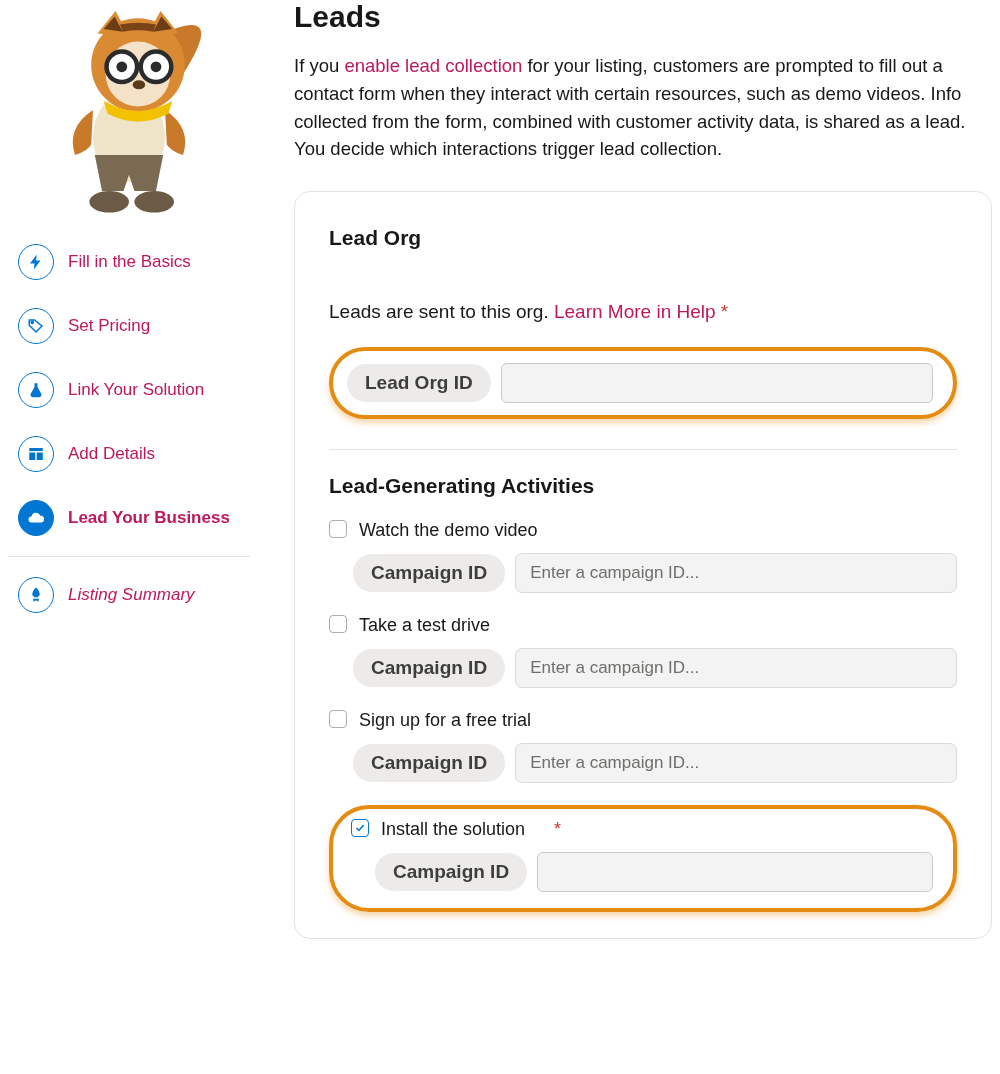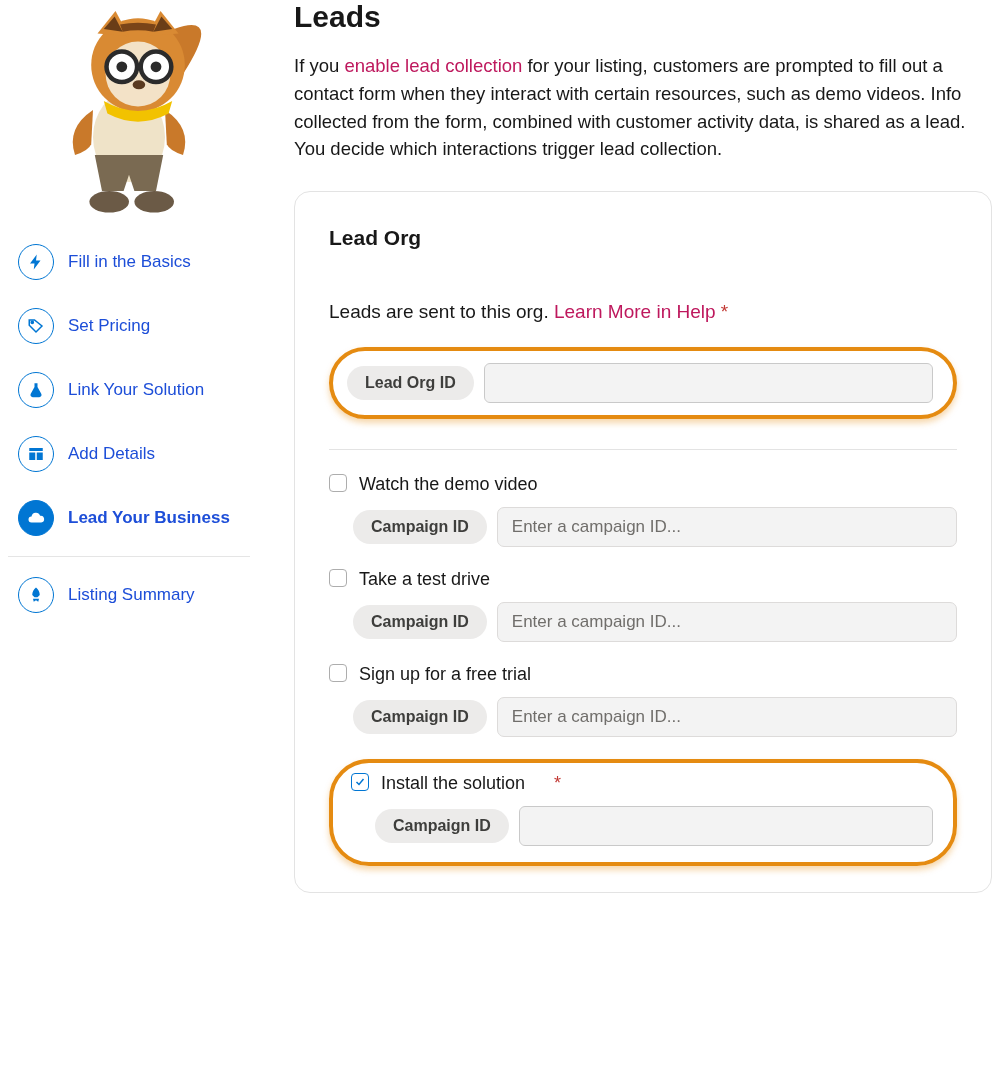--- a/index.html
+++ b/index.html
@@ -16,28 +16,28 @@
     width: 258px;
     padding: 0 8px 0 8px;
   }
   .mascot {
     width: 180px;
     height: 220px;
     margin: 0 auto 10px;
     position: relative;
   }
   .mascot svg { width: 100%; height: 100%; }
-  .side-group { border-top: 1px solid #e5e5e5; margin-top: 6px; padding-top: 6px; }
+  .side-group { border-top: 1px solid #e5e5e5; margin-top: 6px; padding-top: 6px; font-style: italic; }
   .side-item {
     display: flex;
     align-items: center;
     gap: 14px;
     padding: 14px 10px;
     font-size: 17px;
-    color: #1d4ed8;
+    color: #be185d;
     cursor: pointer;
   }
   .side-item.active { font-weight: 700; }
   .side-icon {
     width: 36px; height: 36px;
     border-radius: 50%;
     border: 1.5px solid #0176d3;
     display: flex; align-items: center; justify-content: center;
     color: #0176d3;
     flex: none;
@@ -66,21 +66,21 @@
     margin-top: 4px;
     box-shadow: 0 4px 6px rgba(229,139,17,.35);
   }
   .ring.last { padding: 10px 20px 16px 18px; }
   
   .field-row { display:flex; align-items:center; gap:10px; }
   .pill {
     background: #ecebea;
     border-radius: 20px;
     padding: 8px 18px;
-    font-size: 16px;
+    font-size: 19px;
     font-weight: 600;
     color: #3e3e3c;
     white-space: nowrap;
   }
   .tinput {
     flex: 1;
     height: 40px;
     border: 1.5px solid #c9c9c9;
     border-radius: 6px;
     padding: 0 14px;
@@ -221,20 +221,21 @@
       </p>
       <div class="ring">
         <div class="field-row">
           <span class="pill">Lead Org ID</span>
           <input class="tinput blur" style="">
         </div>
       </div>
 
       <hr class="hr-inside">
 
+      <h3 class="section-title">Lead-Generating Activities</h3>
 
       <div class="activity">
         <div class="chk-row">
           <span class="chk">
             
           </span>
           <span>Watch the demo video</span>
         </div>
         <div class="field-row">
           <span class="pill">Campaign ID</span>

